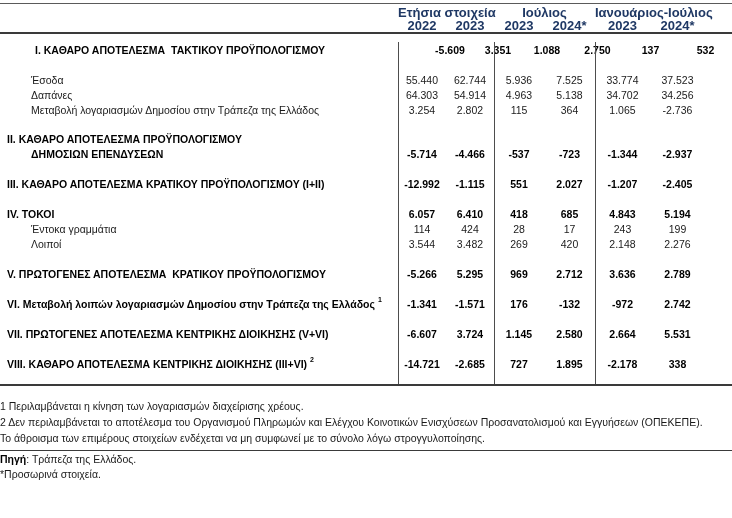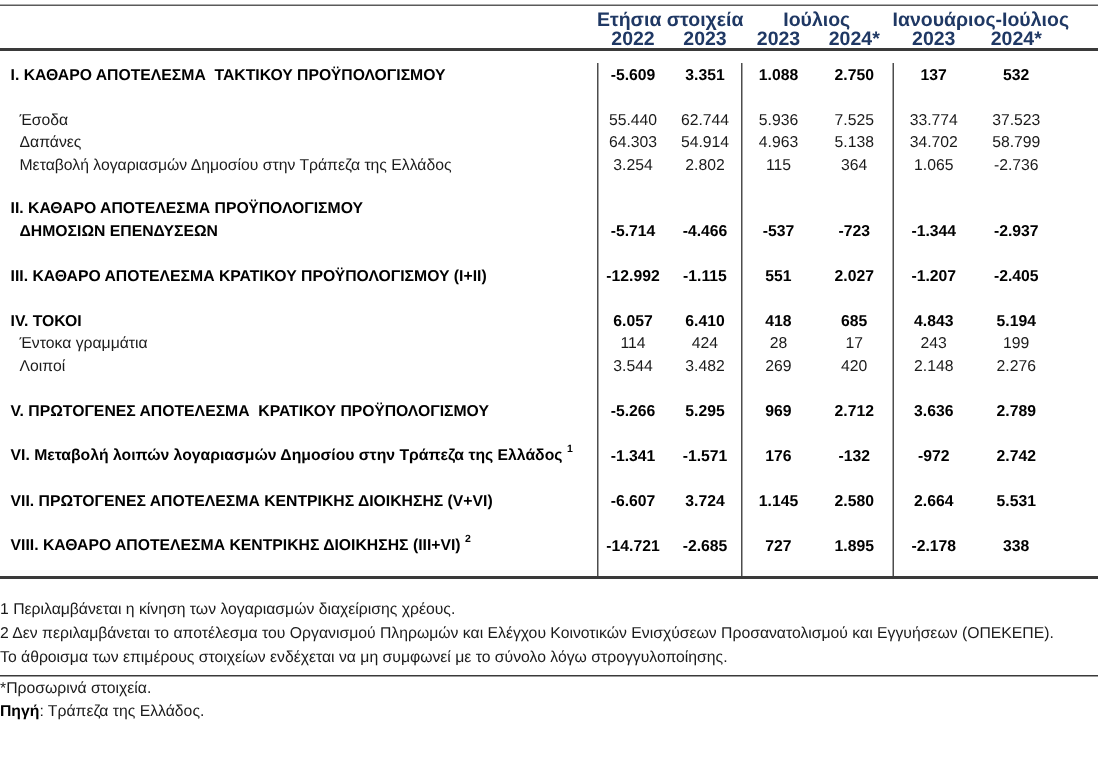--- a/index.html
+++ b/index.html
@@ -13,26 +13,26 @@
   .hd{font-weight:bold;color:#1f3864;font-size:13px;text-align:center;white-space:pre;}
 
   
   .tbody{position:relative;border-bottom:2px solid #3a3a3a;padding-bottom:13px;}
   .vline{position:absolute;top:0;bottom:0;width:1px;background:#4d4d4d;}
   .vline.v1{left:398px;} .vline.v2{left:494px;} .vline.v3{left:595px;}
 
   .row{display:grid;grid-template-columns:398px 48px 48px 50px 51px 55px 55px 27px;height:15px;align-items:center;}
   .row .label{font-size:10.5px;padding-left:7px;white-space:pre;overflow:visible;}
   .row.section .label, .row.section .num{font-weight:bold;color:#000;}
-  .row.sub .label, .row.cont .label{padding-left:13px;}
+  .row.sub .label, .row.cont .label{padding-left:31px;}
   .row.cont .label, .row.cont .num{font-weight:bold;color:#000;}
   .num{font-size:10.5px;text-align:center;white-space:pre;}
   sup.fnref{font-size:7px;font-weight:bold;position:relative;top:-1px;margin-left:3px;}
 
-  .mt8{margin-top:8px;} .mt10{margin-top:14px;} .mt15{margin-top:15px;}
+  .mt8{margin-top:8px;margin-left:28px;} .mt10{margin-top:14px;} .mt15{margin-top:15px;}
 
   
   .footnotes{margin-top:12px;}
   .fnote{font-size:10.5px;line-height:16px;white-space:pre;}
   .rounding{font-size:10.5px;line-height:16px;white-space:pre;}
   .footer-block{margin-top:4px;border-top:1px solid #3a3a3a;padding-top:1px;}
   .footer-line{font-size:10.5px;line-height:15px;white-space:pre;}
   .src-label{font-weight:bold;color:#000;}
 </style>
 </head>
@@ -85,21 +85,21 @@
       <div class="num">37.523</div>
     </div>
 
     <div class="row sub">
       <div class="label"><span>Δαπάνες</span></div>
       <div class="num">64.303</div>
       <div class="num">54.914</div>
       <div class="num">4.963</div>
       <div class="num">5.138</div>
       <div class="num">34.702</div>
-      <div class="num">58.799</div>
+      <div class="num">34.256</div>
     </div>
 
     <div class="row sub">
       <div class="label"><span>Μεταβολή λογαριασμών Δημοσίου στην Τράπεζα της Ελλάδος</span></div>
       <div class="num">3.254</div>
       <div class="num">2.802</div>
       <div class="num">115</div>
       <div class="num">364</div>
       <div class="num">1.065</div>
       <div class="num">-2.736</div>
@@ -199,18 +199,18 @@
       <div class="num">-2.178</div>
       <div class="num">338</div>
     </div>
   </div>
 
   <div class="footnotes">
     <div class="fnote">1 Περιλαμβάνεται η κίνηση των λογαριασμών διαχείρισης χρέους.</div>
     <div class="fnote">2 Δεν περιλαμβάνεται το αποτέλεσμα του Οργανισμού Πληρωμών και Ελέγχου Κοινοτικών Ενισχύσεων Προσανατολισμού και Εγγυήσεων (ΟΠΕΚΕΠΕ).</div>
     <div class="rounding">Το άθροισμα των επιμέρους στοιχείων ενδέχεται να μη συμφωνεί με το σύνολο λόγω στρογγυλοποίησης.</div>
     <div class="footer-block">
+      <div class="footer-line"><span class="src-label">Πηγή</span><span>: Τράπεζα της Ελλάδος.</span></div>
       <div class="footer-line">*Προσωρινά στοιχεία.</div>
-      <div class="footer-line"><span class="src-label">Πηγή</span><span>: Τράπεζα της Ελλάδος.</span></div>
     </div>
   </div>
 
 </div>
 
 </body></html>

